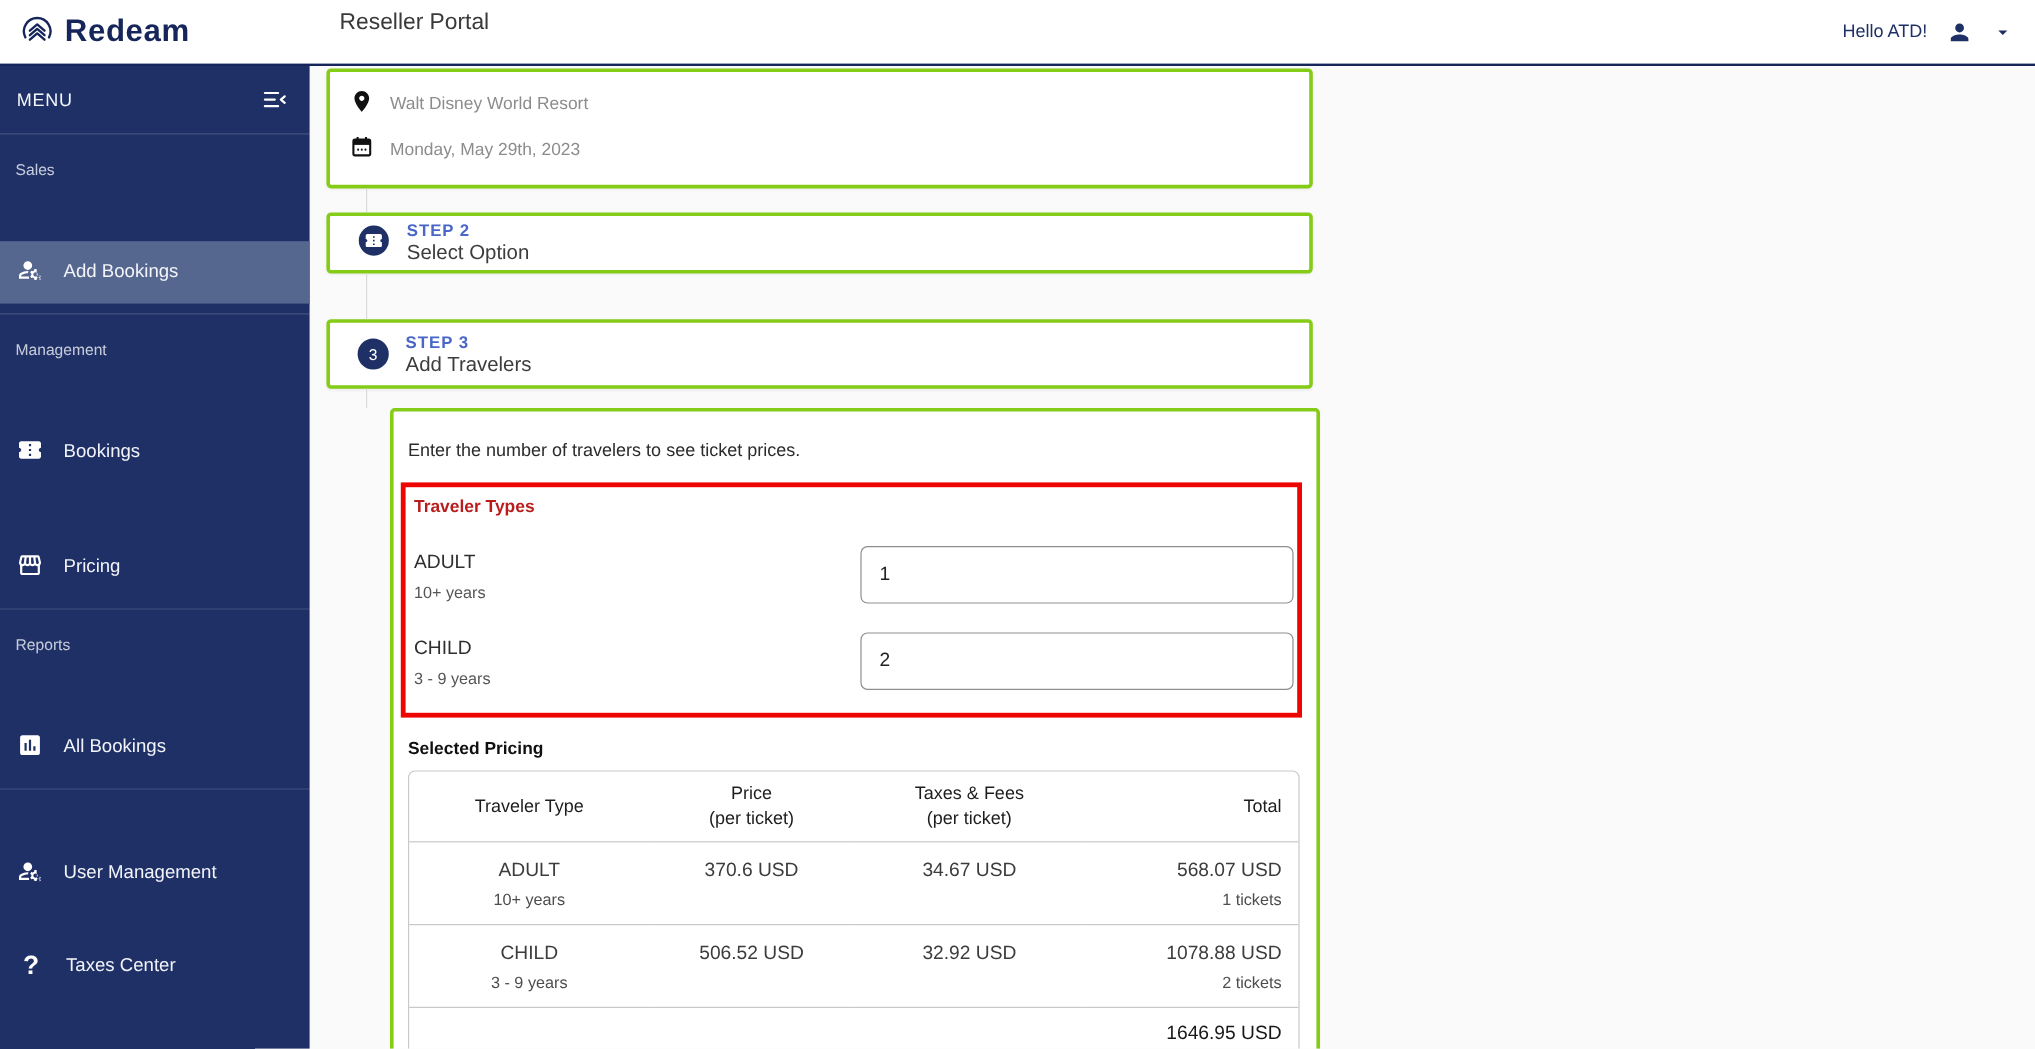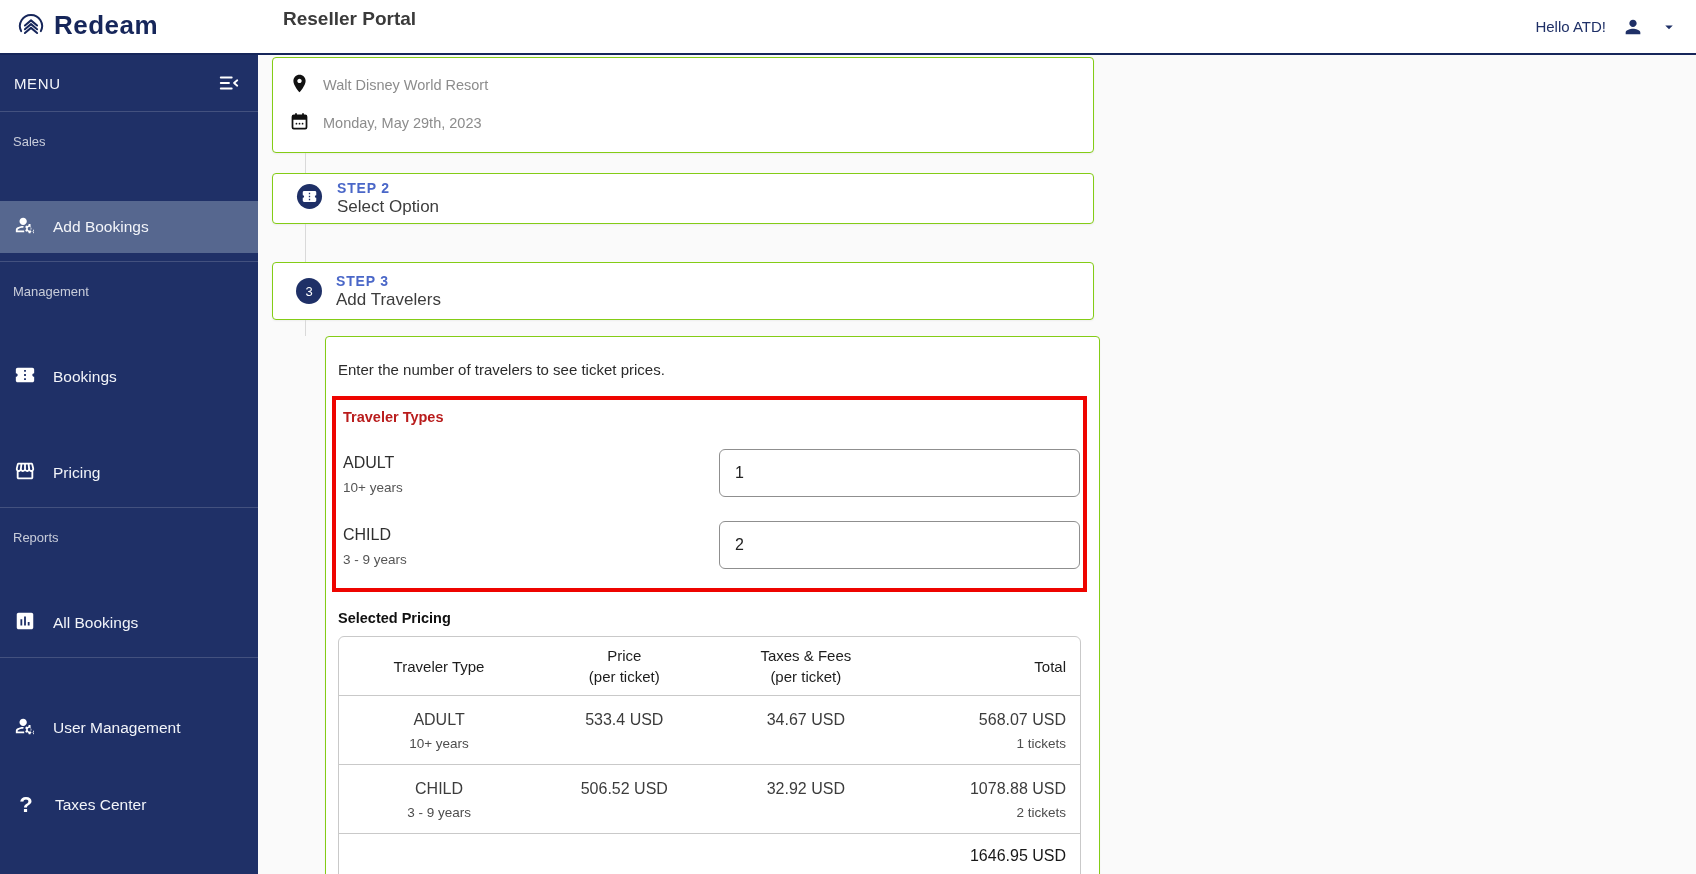--- a/index.html
+++ b/index.html
@@ -6,21 +6,21 @@
   html,body { width:1696px; height:874px; overflow:hidden; background:#fafafa;
     font-family:"Liberation Sans","DejaVu Sans",sans-serif; }
 
   
   .topbar { position:relative; height:55px; background:#ffffff;
     border-bottom:2px solid #16265a; z-index:5; }
   .brand { position:absolute; left:16px; top:10px; display:flex; align-items:center; gap:8px; cursor:pointer; }
   .brand svg { display:block; }
   .brand-word { font-size:26px; font-weight:600; color:#16265a; letter-spacing:.5px; }
   .page-title { position:absolute; left:283px; top:0; height:38px; display:flex; align-items:center;
-    font-size:19px; color:#3a3a3a; font-weight:700; }
+    font-size:19px; color:#3a3a3a; font-weight:400; }
   .user-area { position:absolute; right:18px; top:0; height:53px; display:flex; align-items:center; gap:16px; cursor:pointer; }
   .greeting { font-size:15px; font-weight:500; color:#1f3067; }
   .user-area svg { display:block; }
 
   
   .shell { display:flex; height:819px; }
   .sidebar { width:258px; background:#1f3067; color:#eef1f8; display:flex; flex-direction:column; flex-shrink:0; }
   .main { flex:1; padding-left:14px; overflow:hidden; }
 
   
@@ -33,21 +33,21 @@
   .section-label { padding:22px 0 8px 13px; font-size:13px; color:rgba(255,255,255,.75); }
   .side-item { height:52px; display:flex; align-items:center; gap:17px; padding-left:14px;
     font-size:15.5px; color:#f2f4f9; cursor:pointer;margin-top:44px; }
   .side-item.active { background:#56678f; }
   .side-item svg { flex-shrink:0; }
   .help-row { margin-top:auto; padding:0 0 56px 16px; display:flex; align-items:center; gap:19px;
     font-size:15.5px; color:#f2f4f9; cursor:pointer; }
   .qmark { font-size:22px; font-weight:700; color:#ffffff; width:20px; text-align:center; }
 
   
-  .card { background:#ffffff; border:1px solid #84cc16; border-radius:4px;
+  .card { background:#ffffff; border:3px solid #84cc16; border-radius:4px;
     box-shadow:0 1px 2px rgba(0,0,0,.05); width:822px; }
   .gap { position:relative; }
   .connector { position:absolute; left:33px; top:0; bottom:0; width:1px; background:#d9d9d9; }
 
   .summary-card { margin-top:2px; padding:8px 0 10px 16px; }
   .sum-row { display:flex; align-items:center; gap:13px; height:38px; }
   .sum-text { font-size:14.5px; color:#8c8c8c; }
 
   .step-card { display:flex; align-items:center; gap:14px; padding-left:23px; }
   .step-card.s2 { height:51px; }
@@ -299,21 +299,21 @@
           <th class="hdr">
             <div>Taxes &amp; Fees</div>
             <div>(per ticket)</div>
           </th>
           <th class="hdr right">
             <div>Total</div>
           </th>
         </tr>
         <tr class="data-top">
           <td class="main-val">ADULT</td>
-          <td class="main-val">533.4 USD</td>
+          <td class="main-val">370.6 USD</td>
           <td class="main-val">34.67 USD</td>
           <td class="main-val right">568.07 USD</td>
         </tr>
         <tr>
           <td class="sub-val">10+ years</td>
           <td class="sub-val"></td>
           <td class="sub-val"></td>
           <td class="sub-val right">1 tickets</td>
         </tr>
         <tr class="data-top">

